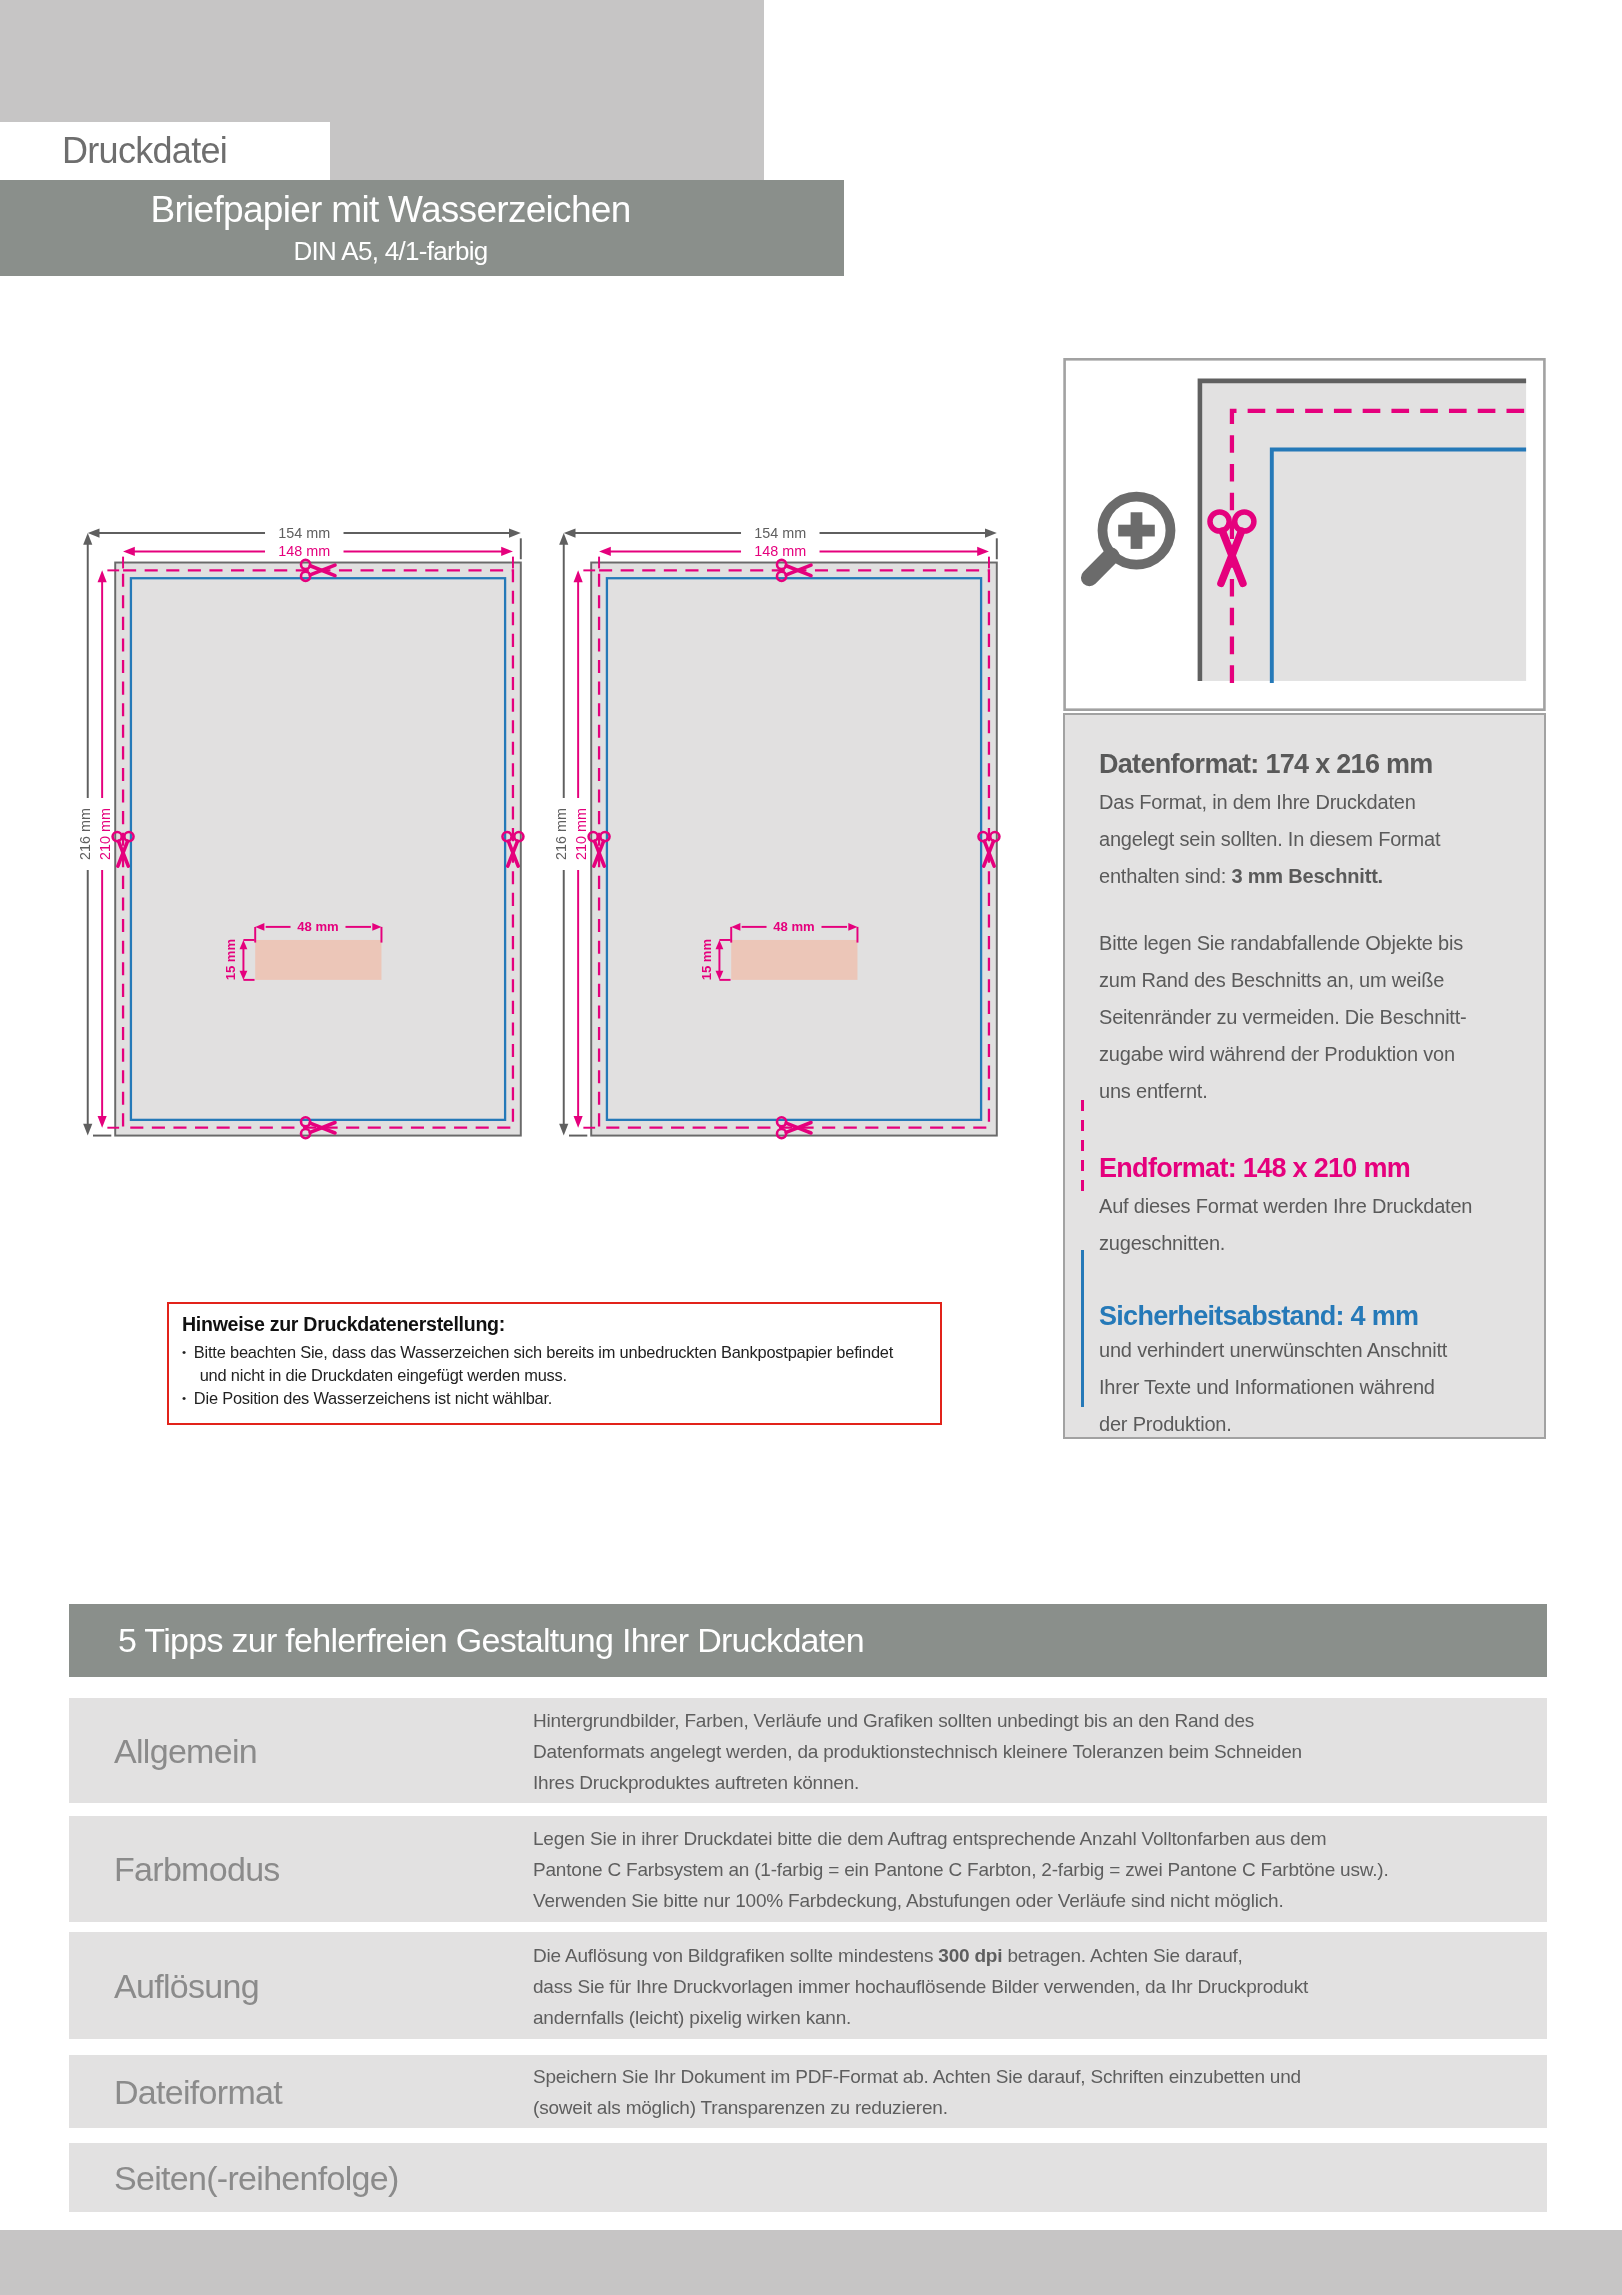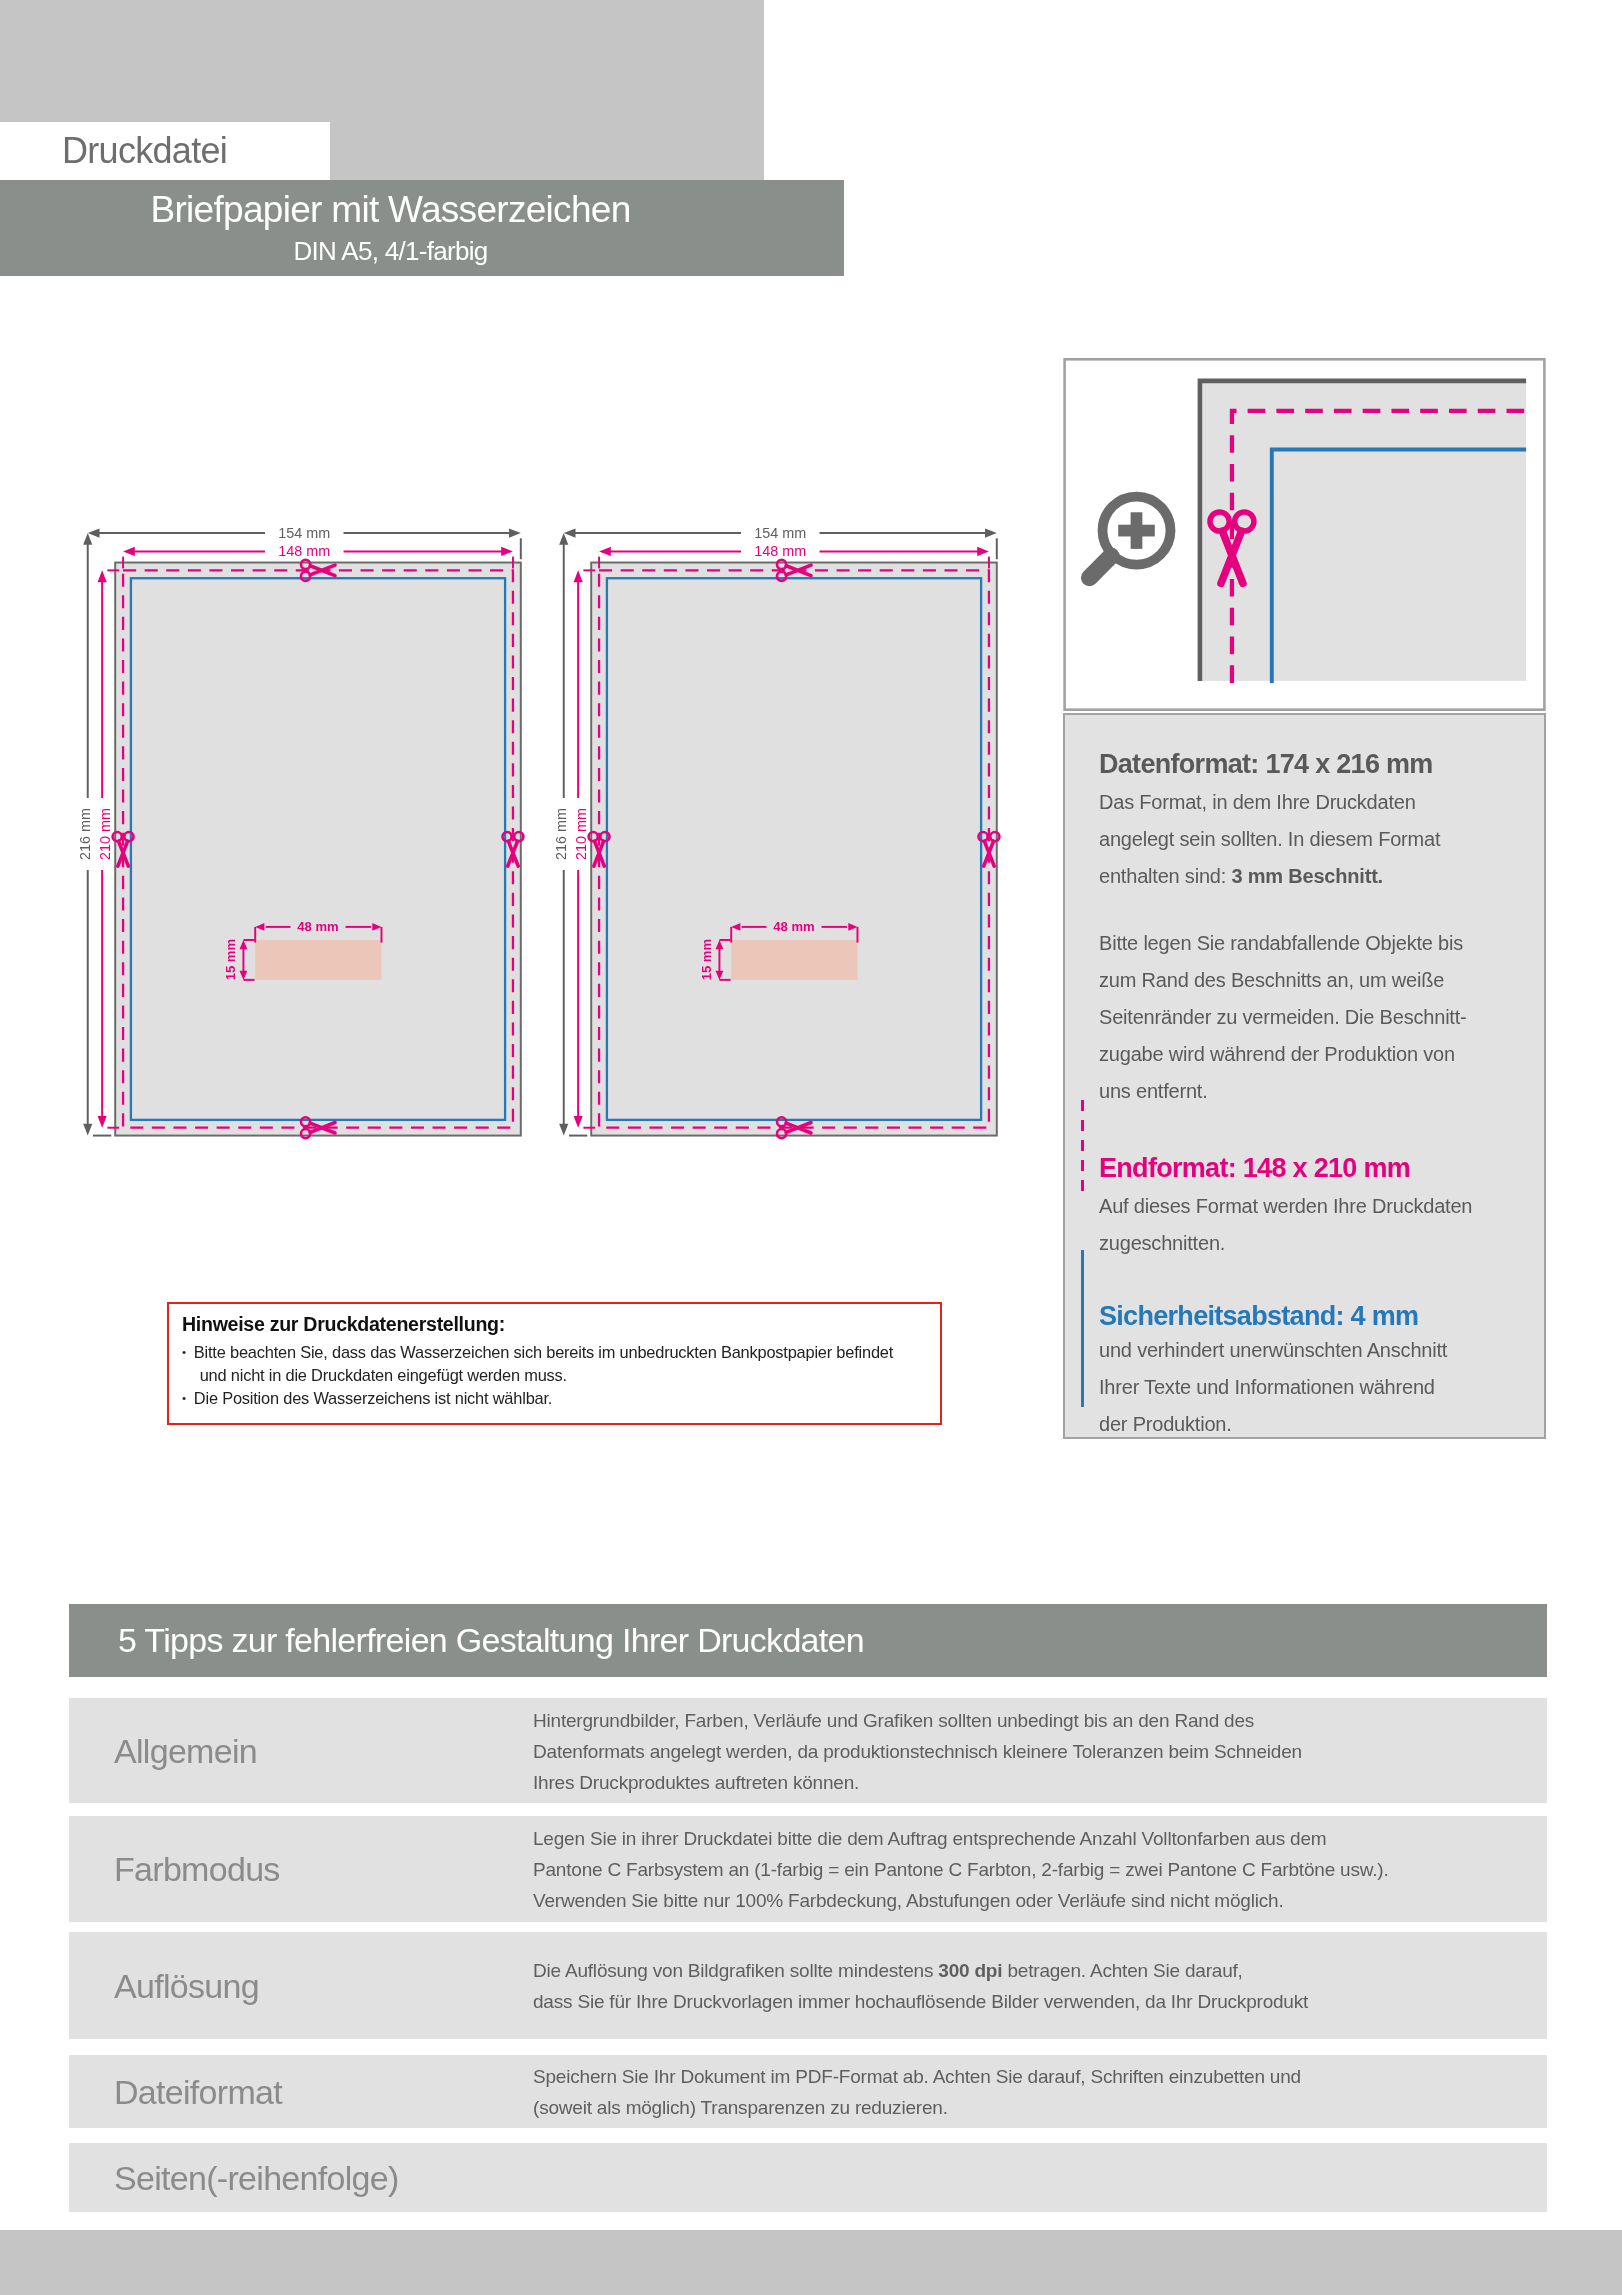--- a/index.html
+++ b/index.html
@@ -334,20 +334,21 @@
     <div class="tip-line">Pantone C Farbsystem an (1-farbig = ein Pantone C Farbton, 2-farbig = zwei Pantone C Farbtöne usw.).</div>
     <div class="tip-line">Verwenden Sie bitte nur 100% Farbdeckung, Abstufungen oder Verläufe sind nicht möglich.</div>
   </div>
 </div>
 
 <div class="abs tip-row" style="top:1932px;height:107px;">
   <div class="tip-label">Auflösung</div>
   <div class="tip-text">
     <div class="tip-line"><span>Die Auflösung von Bildgrafiken sollte mindestens </span><b>300 dpi</b><span> betragen. Achten Sie darauf,</span></div>
     <div class="tip-line">dass Sie für Ihre Druckvorlagen immer hochauflösende Bilder verwenden, da Ihr Druckprodukt</div>
+    <div class="tip-line">andernfalls (leicht) pixelig wirken kann.</div>
   </div>
 </div>
 
 <div class="abs tip-row" style="top:2055px;height:73px;">
   <div class="tip-label">Dateiformat</div>
   <div class="tip-text">
     <div class="tip-line">Speichern Sie Ihr Dokument im PDF-Format ab. Achten Sie darauf, Schriften einzubetten und</div>
     <div class="tip-line">(soweit als möglich) Transparenzen zu reduzieren.</div>
   </div>
 </div>

